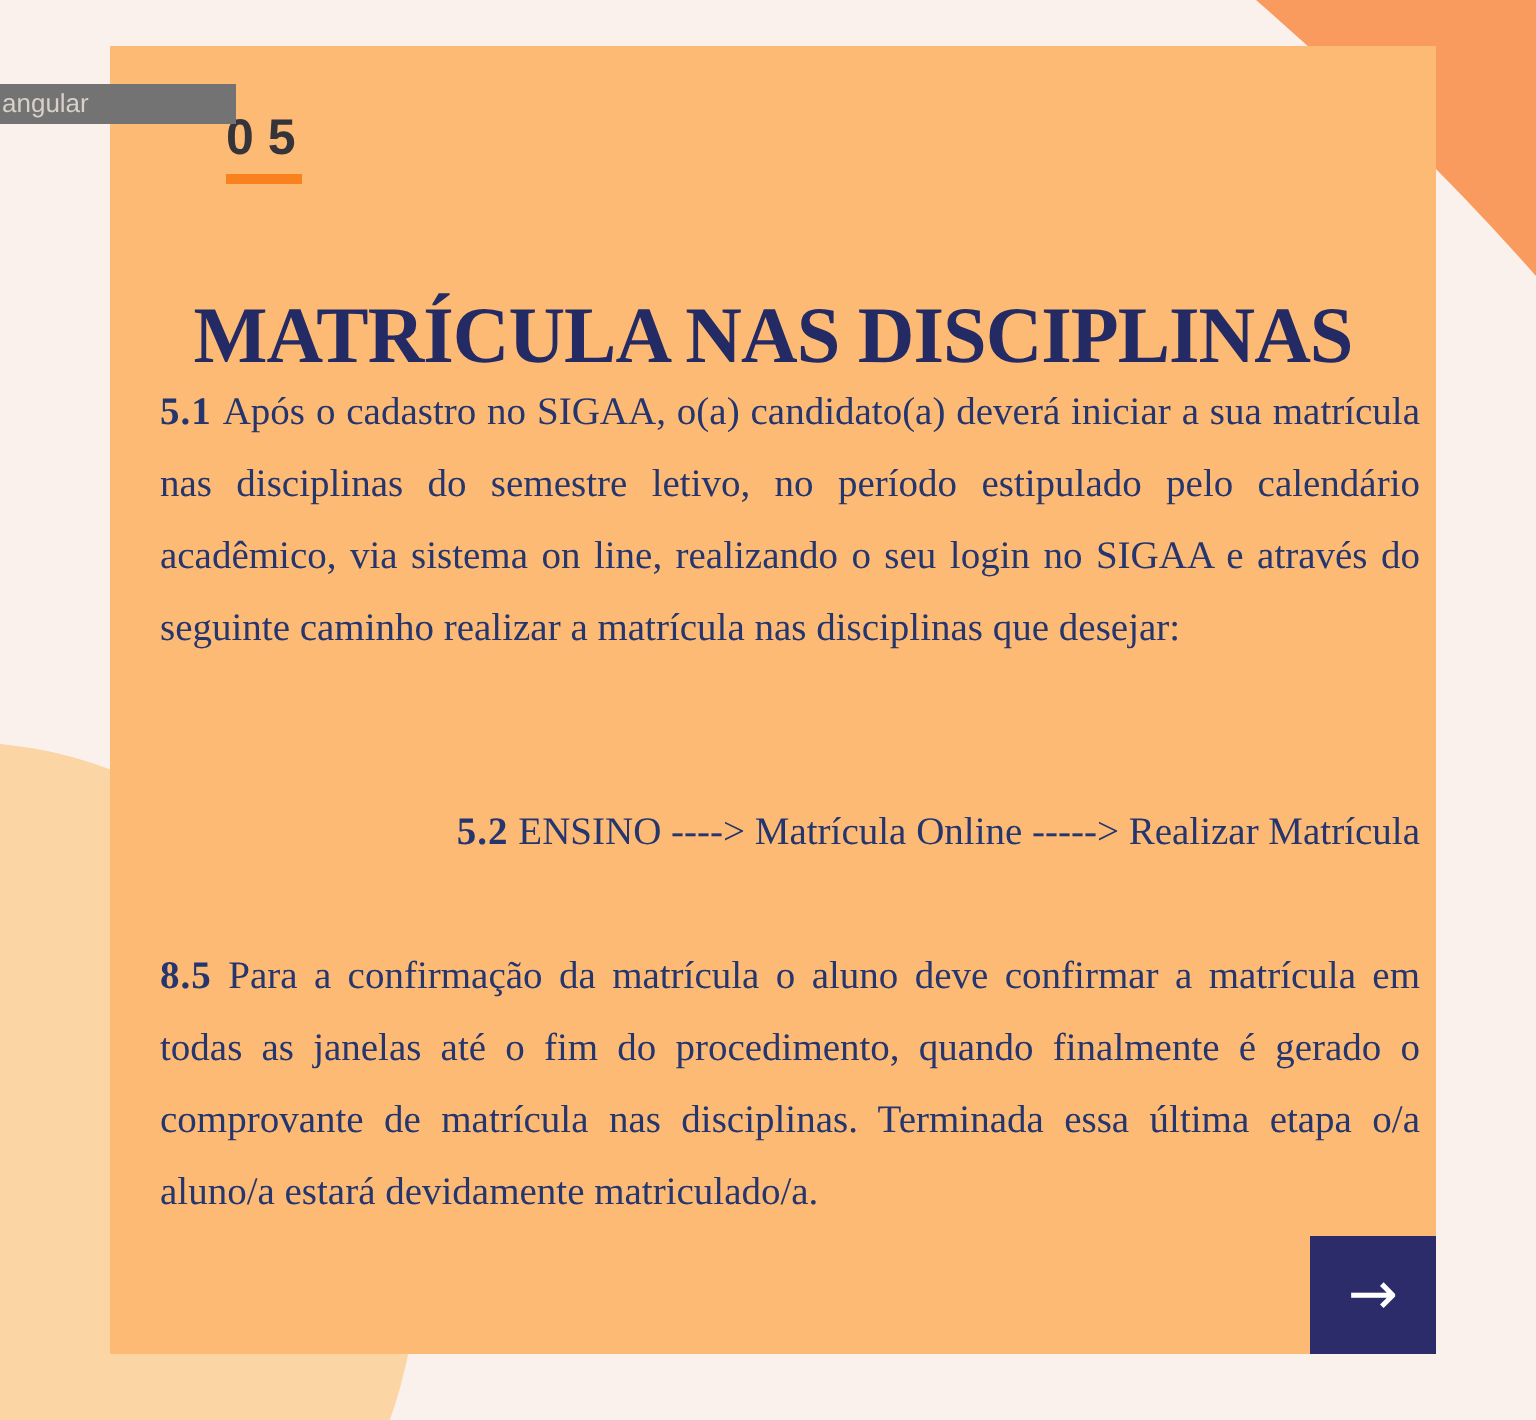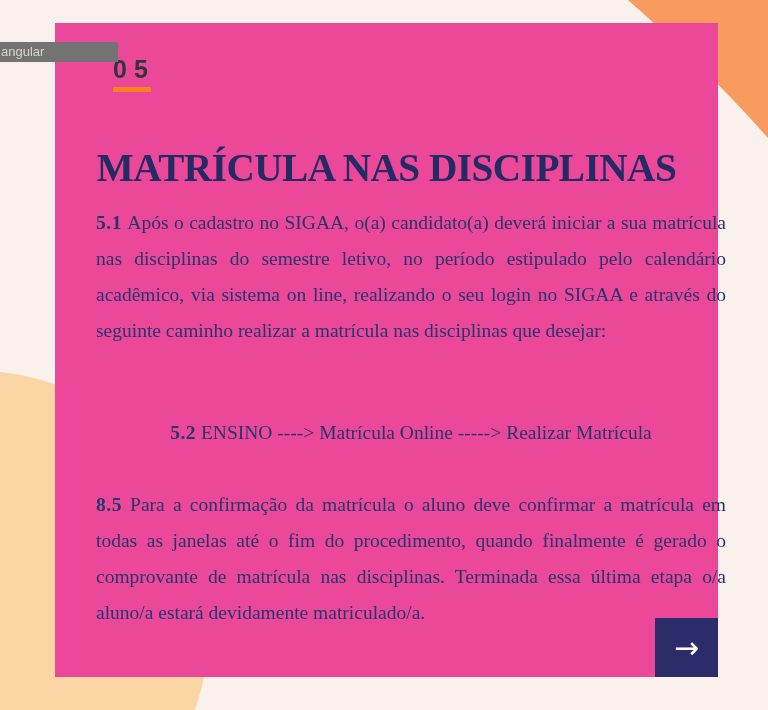--- a/index.html
+++ b/index.html
@@ -17,46 +17,46 @@
   
   .tooltip{
     position:absolute;left:0;top:42px;width:117px;height:20px;z-index:6;
     background:#737373;color:#d7d1ca;
     font-family:"Liberation Sans", sans-serif;font-size:13px;line-height:20px;
     padding-left:1px;white-space:nowrap;overflow:hidden;
   }
   
   .card{
     position:absolute;left:55px;top:23px;width:663px;height:654px;
-    background:#ec4899;z-index:2;
+    background:#fdba74;z-index:2;
   }
   .page-number{
     position:absolute;left:58px;top:32px;
     font-family:"Liberation Sans", sans-serif;
     font-size:25px;line-height:28px;font-weight:600;color:#35343b;
     letter-spacing:7px;
   }
   .number-underline{
     position:absolute;left:58px;top:64px;width:38px;height:5px;
     background:#f8821e;
   }
   .slide-title{
     position:absolute;left:0;top:92px;width:100%;
     text-align:center;font-size:40px;line-height:52px;font-weight:700;
     color:#232a64;letter-spacing:-0.5px;
     transform:scaleX(0.98);
   }
   .body-text{
     position:absolute;left:25px;width:630px;
     font-size:19.5px;line-height:36px;color:#25356e;
-    text-align:justify;margin:16px;
+    text-align:justify;margin:0;
   }
   .body-text b{letter-spacing:0.5px;}
   .p1{top:166px;}
-  .p2{top:376px;text-align:center;}
+  .p2{top:376px;text-align:right;}
   .p3{top:448px;}
   .next-button{
     position:absolute;left:655px;top:618px;width:63px;height:59px;
     background:#2b2c69;z-index:5;border:none;cursor:pointer;
     display:flex;align-items:center;justify-content:center;
   }
   .next-button .arrow{
     color:#ffffff;font-family:"DejaVu Sans", sans-serif;
     font-size:30px;line-height:1;
   }

